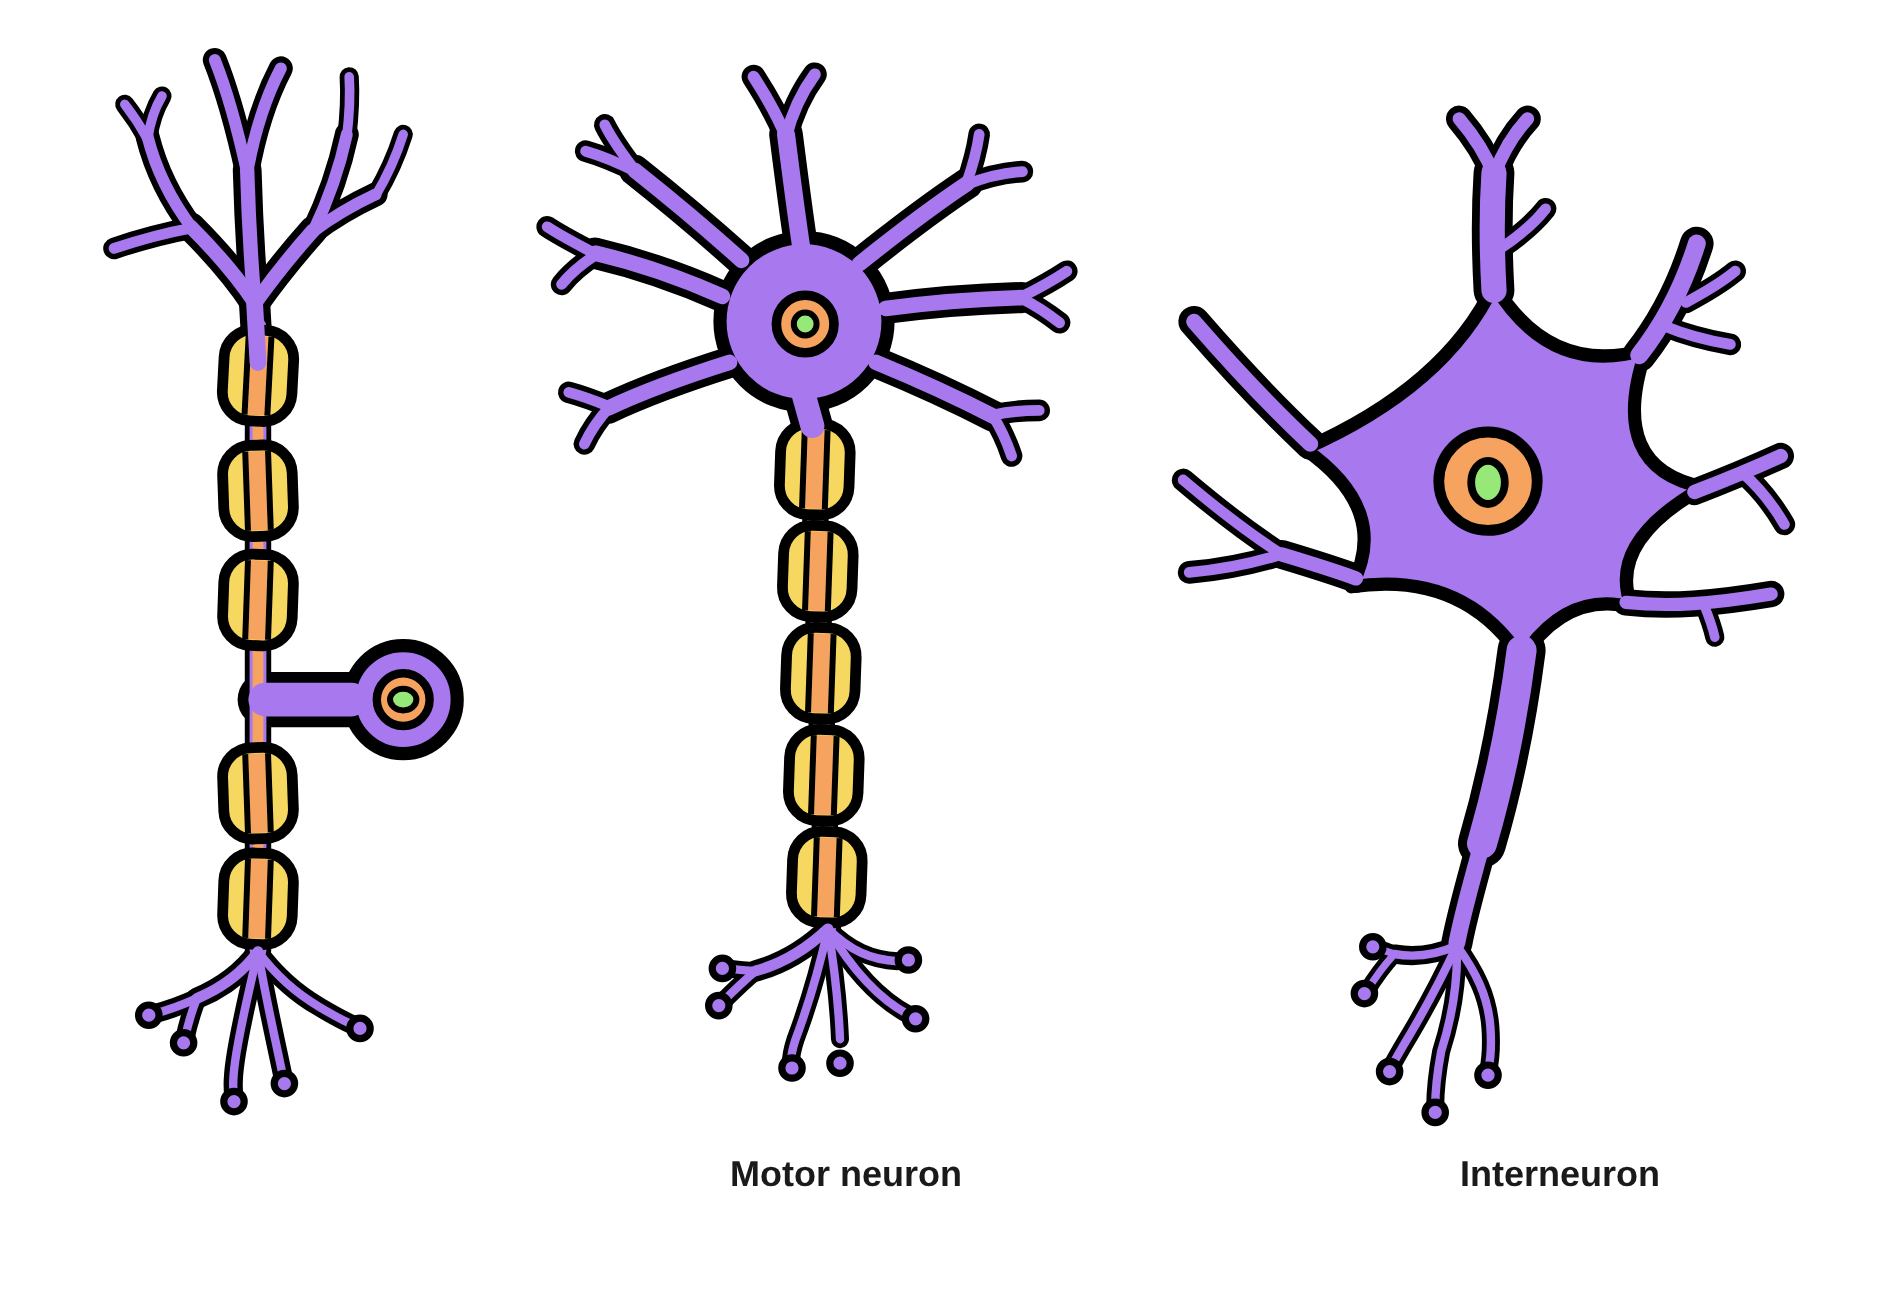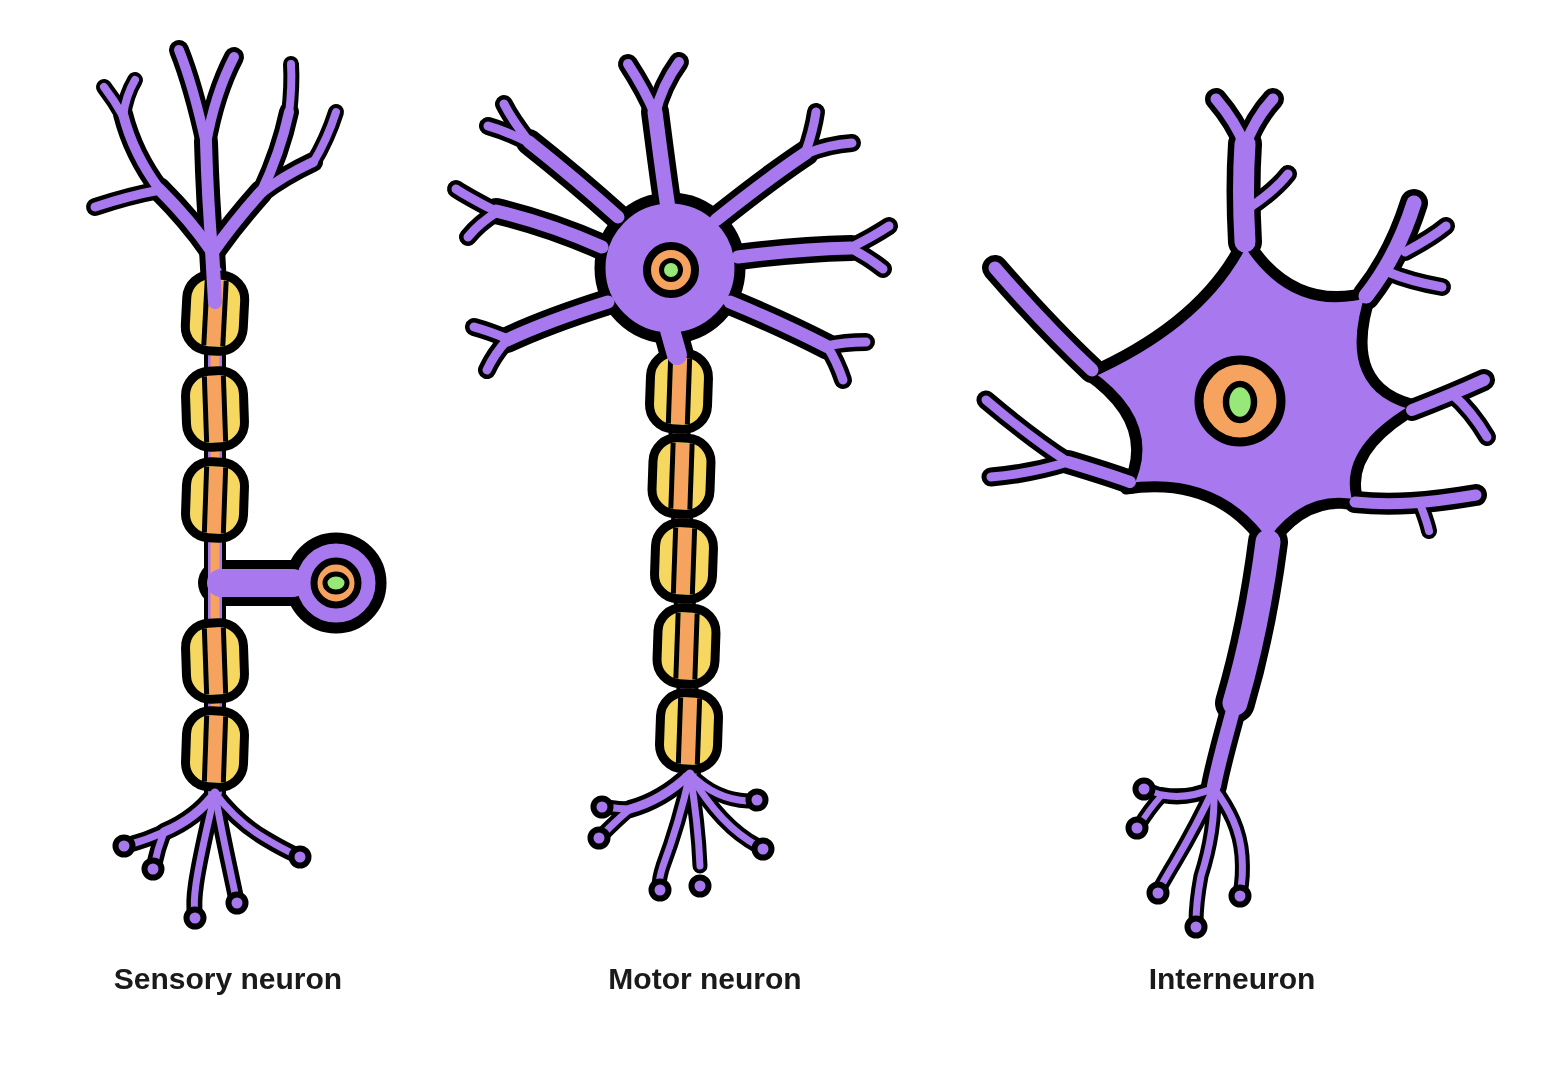--- a/index.html
+++ b/index.html
@@ -254,16 +254,15 @@
       <ellipse class="nucleolus" cx="1240" cy="402" rx="14" ry="18" stroke-width="6.5"></ellipse>
       <circle class="bulb" cx="1144" cy="789" r="8.5"></circle>
       <circle class="bulb" cx="1137" cy="828" r="8.5"></circle>
       <circle class="bulb" cx="1158" cy="893" r="8.5"></circle>
       <circle class="bulb" cx="1196" cy="927" r="8.5"></circle>
       <circle class="bulb" cx="1240" cy="896" r="8.5"></circle>
     </g>
   </g>
 </svg>
 
-  <div class="figure-label" style="left:228px">Sensory neuron</div>
   <div class="figure-label" style="left:705px">Motor neuron</div>
-  <div class="figure-label" style="left:1232px">Interneuron</div>
+  <div class="figure-label" style="left:1300px">Interneuron</div>
 </div>
 
 </body></html>

